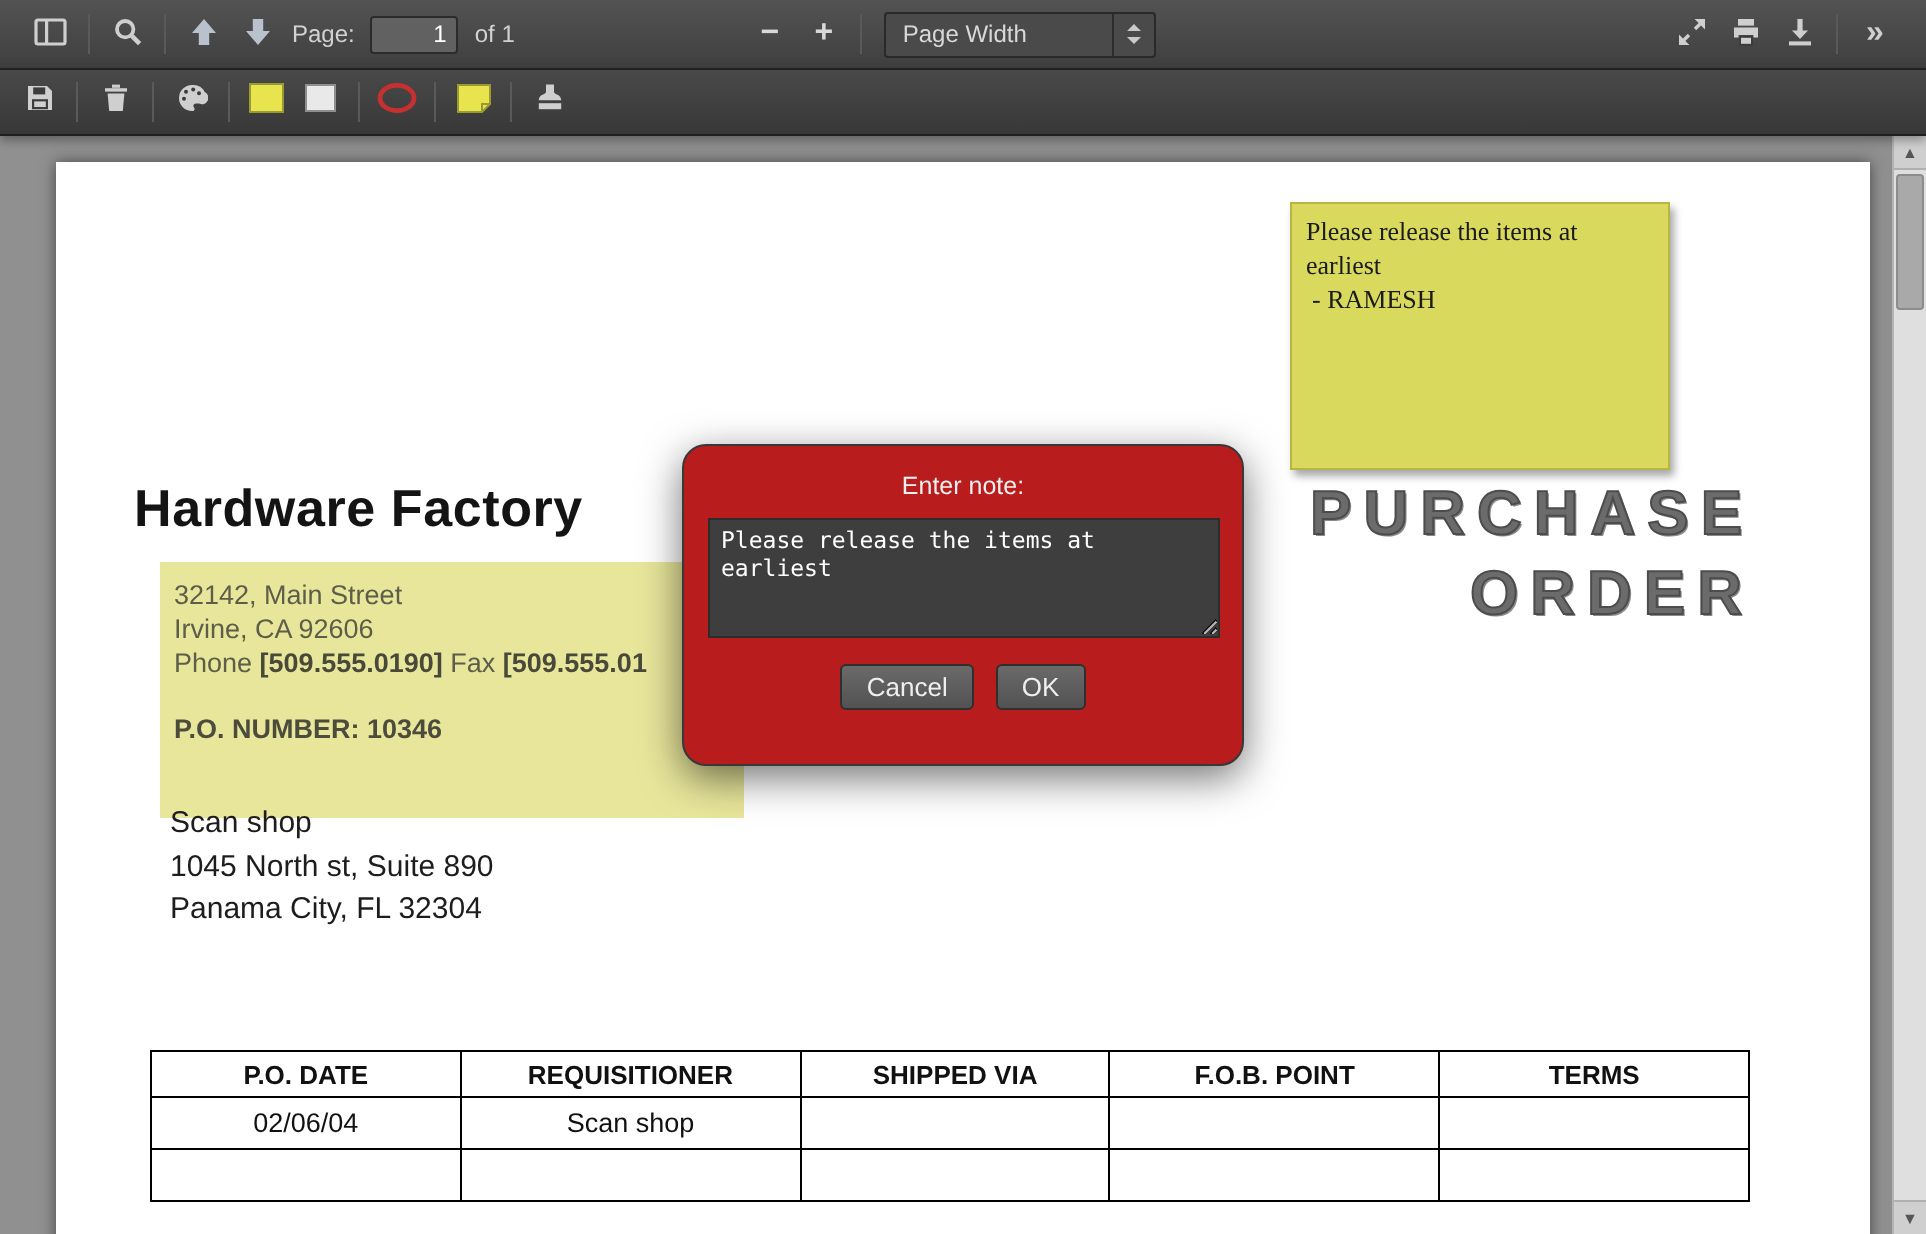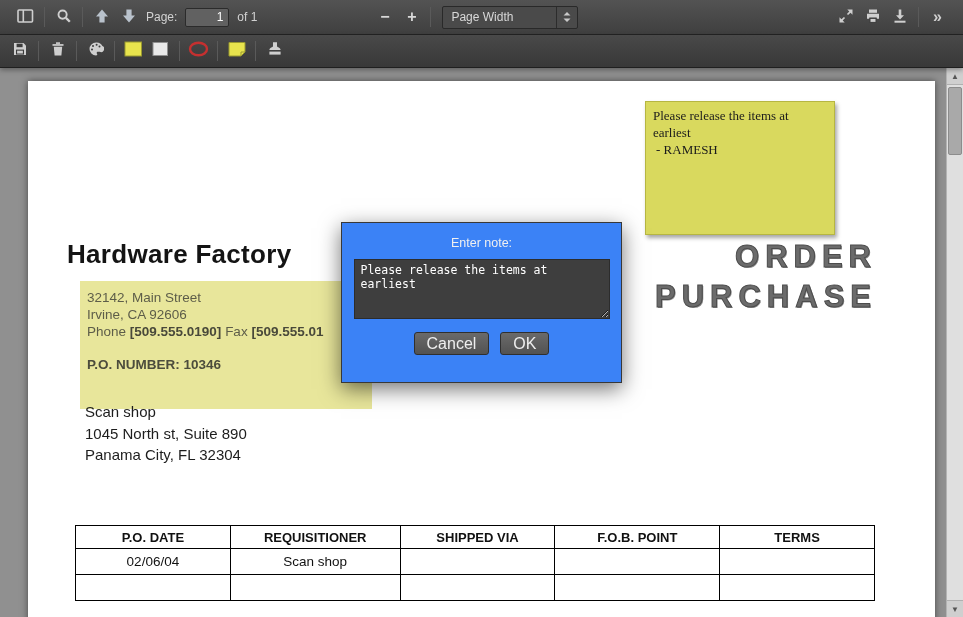--- a/index.html
+++ b/index.html
@@ -60,29 +60,29 @@
   .po-table th{height:23px;font-size:13px;font-weight:bold;}
   .po-table td{height:26px;}
 
   
   .sticky-note{position:absolute;left:617px;top:20px;width:190px;height:134px;background:#d9d95e;
     border:1px solid #b6b642;box-shadow:2px 3px 4px rgba(0,0,0,.35);padding:5px 7px;
     font-family:"Liberation Serif",serif;font-size:13px;color:#1b1b1b;line-height:17px;cursor:pointer;}
   .sticky-note .line2{margin-left:3px;}
 
   
-  .note-dialog{position:absolute;left:341px;top:222px;width:281px;height:161px;background:#3b82f6;
-    border:1px solid #383838;border-radius:0;box-shadow:0 6px 20px rgba(0,0,0,.55);z-index:50;}
+  .note-dialog{position:absolute;left:341px;top:222px;width:281px;height:161px;background:#b91c1c;
+    border:1px solid #383838;border-radius:12px;box-shadow:0 6px 20px rgba(0,0,0,.55);z-index:50;}
   .note-dialog .title{text-align:center;margin-top:13px;font-size:12.5px;color:#f0f0f0;}
   .note-dialog textarea{display:block;margin:9px auto 0;width:256px;height:60px;background:#3e3e3e;
     border:1px solid #2c2c2c;color:#fff;font-family:"DejaVu Sans Mono",monospace;font-size:11.5px;
     line-height:14px;padding:3px 6px;resize:both;outline:none;}
   .dialog-buttons{display:flex;justify-content:center;gap:11px;margin-top:13px;}
   .dialog-buttons button{height:23px;padding:0 12px;background:linear-gradient(#6a6a6a,#525252);
-    border:1px solid #2f2f2f;border-radius:3px;color:#eee;font-size:16px;cursor:pointer;}
+    border:1px solid #2f2f2f;border-radius:3px;color:#eee;font-size:13px;cursor:pointer;}
 </style>
 </head>
 <body>
 
 <div class="toolbar-top">
   <div class="tbtn">
     <span>
       <svg width="17" height="16" viewBox="0 0 17 16">
           <rect x="1" y="2" width="14.5" height="12" rx="1" fill="none" stroke="#cfcfcf" stroke-width="1.6"></rect>
           <line x1="6.3" y1="2" x2="6.3" y2="14" stroke="#cfcfcf" stroke-width="1.6"></line>
@@ -248,22 +248,22 @@
   <div class="pdf-page">
 
     <div class="sticky-note">
       <div>Please release the items at earliest</div>
       <div class="line2">- RAMESH</div>
     </div>
 
     <div class="company">Hardware Factory</div>
 
     <div class="stamp">
+      <div>PURCHASE</div>
       <div>ORDER</div>
-      <div>PURCHASE</div>
     </div>
 
     <div class="highlight-block">
       <div>32142, Main Street</div>
       <div>Irvine, CA 92606</div>
       <div><span>Phone </span><b>[509.555.0190]</b><span>  Fax </span><b>[509.555.01</b></div>
       <div class="po-number">P.O. NUMBER: 10346</div>
     </div>
 
     <div class="to-block">

